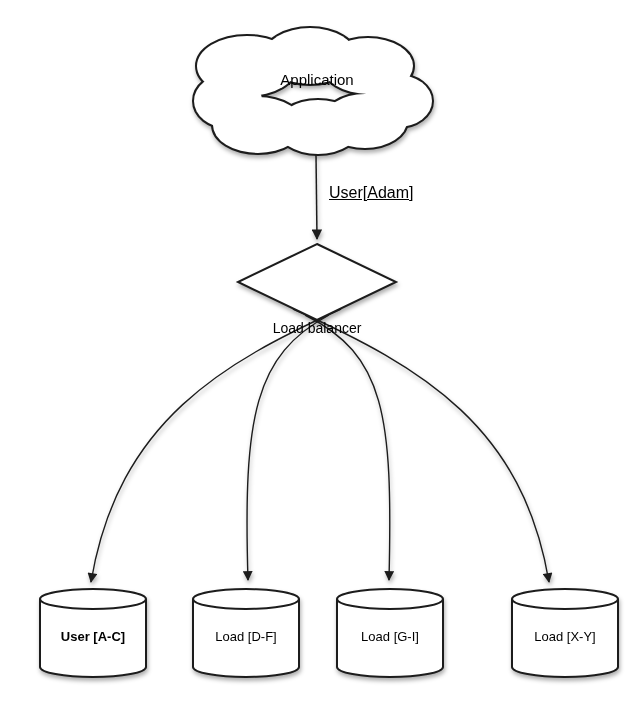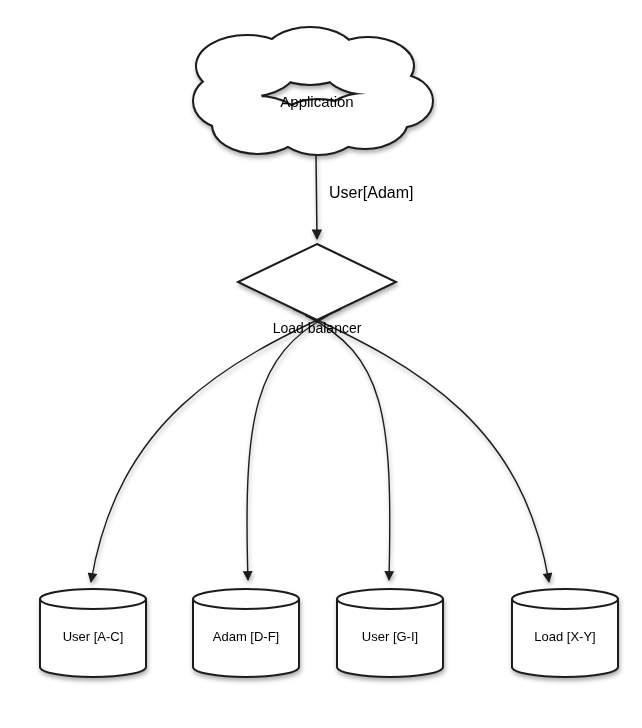--- a/index.html
+++ b/index.html
@@ -21,25 +21,25 @@
     width: 642px; height: 728px;
     filter: drop-shadow(1px 3px 2px rgba(0,0,0,0.32));
   }
   .label {
     position: absolute;
     color: #000000;
     text-align: center;
     white-space: nowrap;
     user-select: none;
   }
-  .app-label      { left: 217px; top: 94px;  width: 200px; font-size: 15px; line-height: 16px; }
-  .edge-label     { left: 329px; top: 184px; width: auto;  font-size: 16px; line-height: 17px; text-align: left; }
+  .app-label      { left: 217px; top: 72px;  width: 200px; font-size: 15px; line-height: 16px; }
+  .edge-label     { left: 329px; top: 184px; width: auto;  font-size: 16px; line-height: 17px; text-align: left; text-decoration: underline; }
   .lb-label       { left: 237px; top: 277px; width: 160px; font-size: 14px; line-height: 14px; margin-top: 44px; }
   .shard-label    { width: 130px; font-size: 13px; line-height: 14px; top: 630px; }
-  .shard-label-0  { left: 28px;  }
+  .shard-label-0  { left: 28px; font-weight: bold;  }
   .shard-label-1  { left: 181px; }
   .shard-label-2  { left: 325px; }
   .shard-label-3  { left: 500px; }
 </style>
 </head>
 <body>
 
 <div class="canvas">
 
   <svg class="diagram-svg" viewBox="0 0 642 728" xmlns="http://www.w3.org/2000/svg">
@@ -114,17 +114,17 @@
     </g>
   </svg>
 
   <div class="label app-label">Application</div>
 
   <div class="label edge-label">User[Adam]</div>
 
   <div class="label lb-label">Load balancer</div>
 
   <div class="label shard-label shard-label-0">User [A-C]</div>
-  <div class="label shard-label shard-label-1">Adam [D-F]</div>
-  <div class="label shard-label shard-label-2">User [G-I]</div>
+  <div class="label shard-label shard-label-1">Load [D-F]</div>
+  <div class="label shard-label shard-label-2">Load [G-I]</div>
   <div class="label shard-label shard-label-3">Load [X-Y]</div>
 
 </div>
 
 </body></html>

